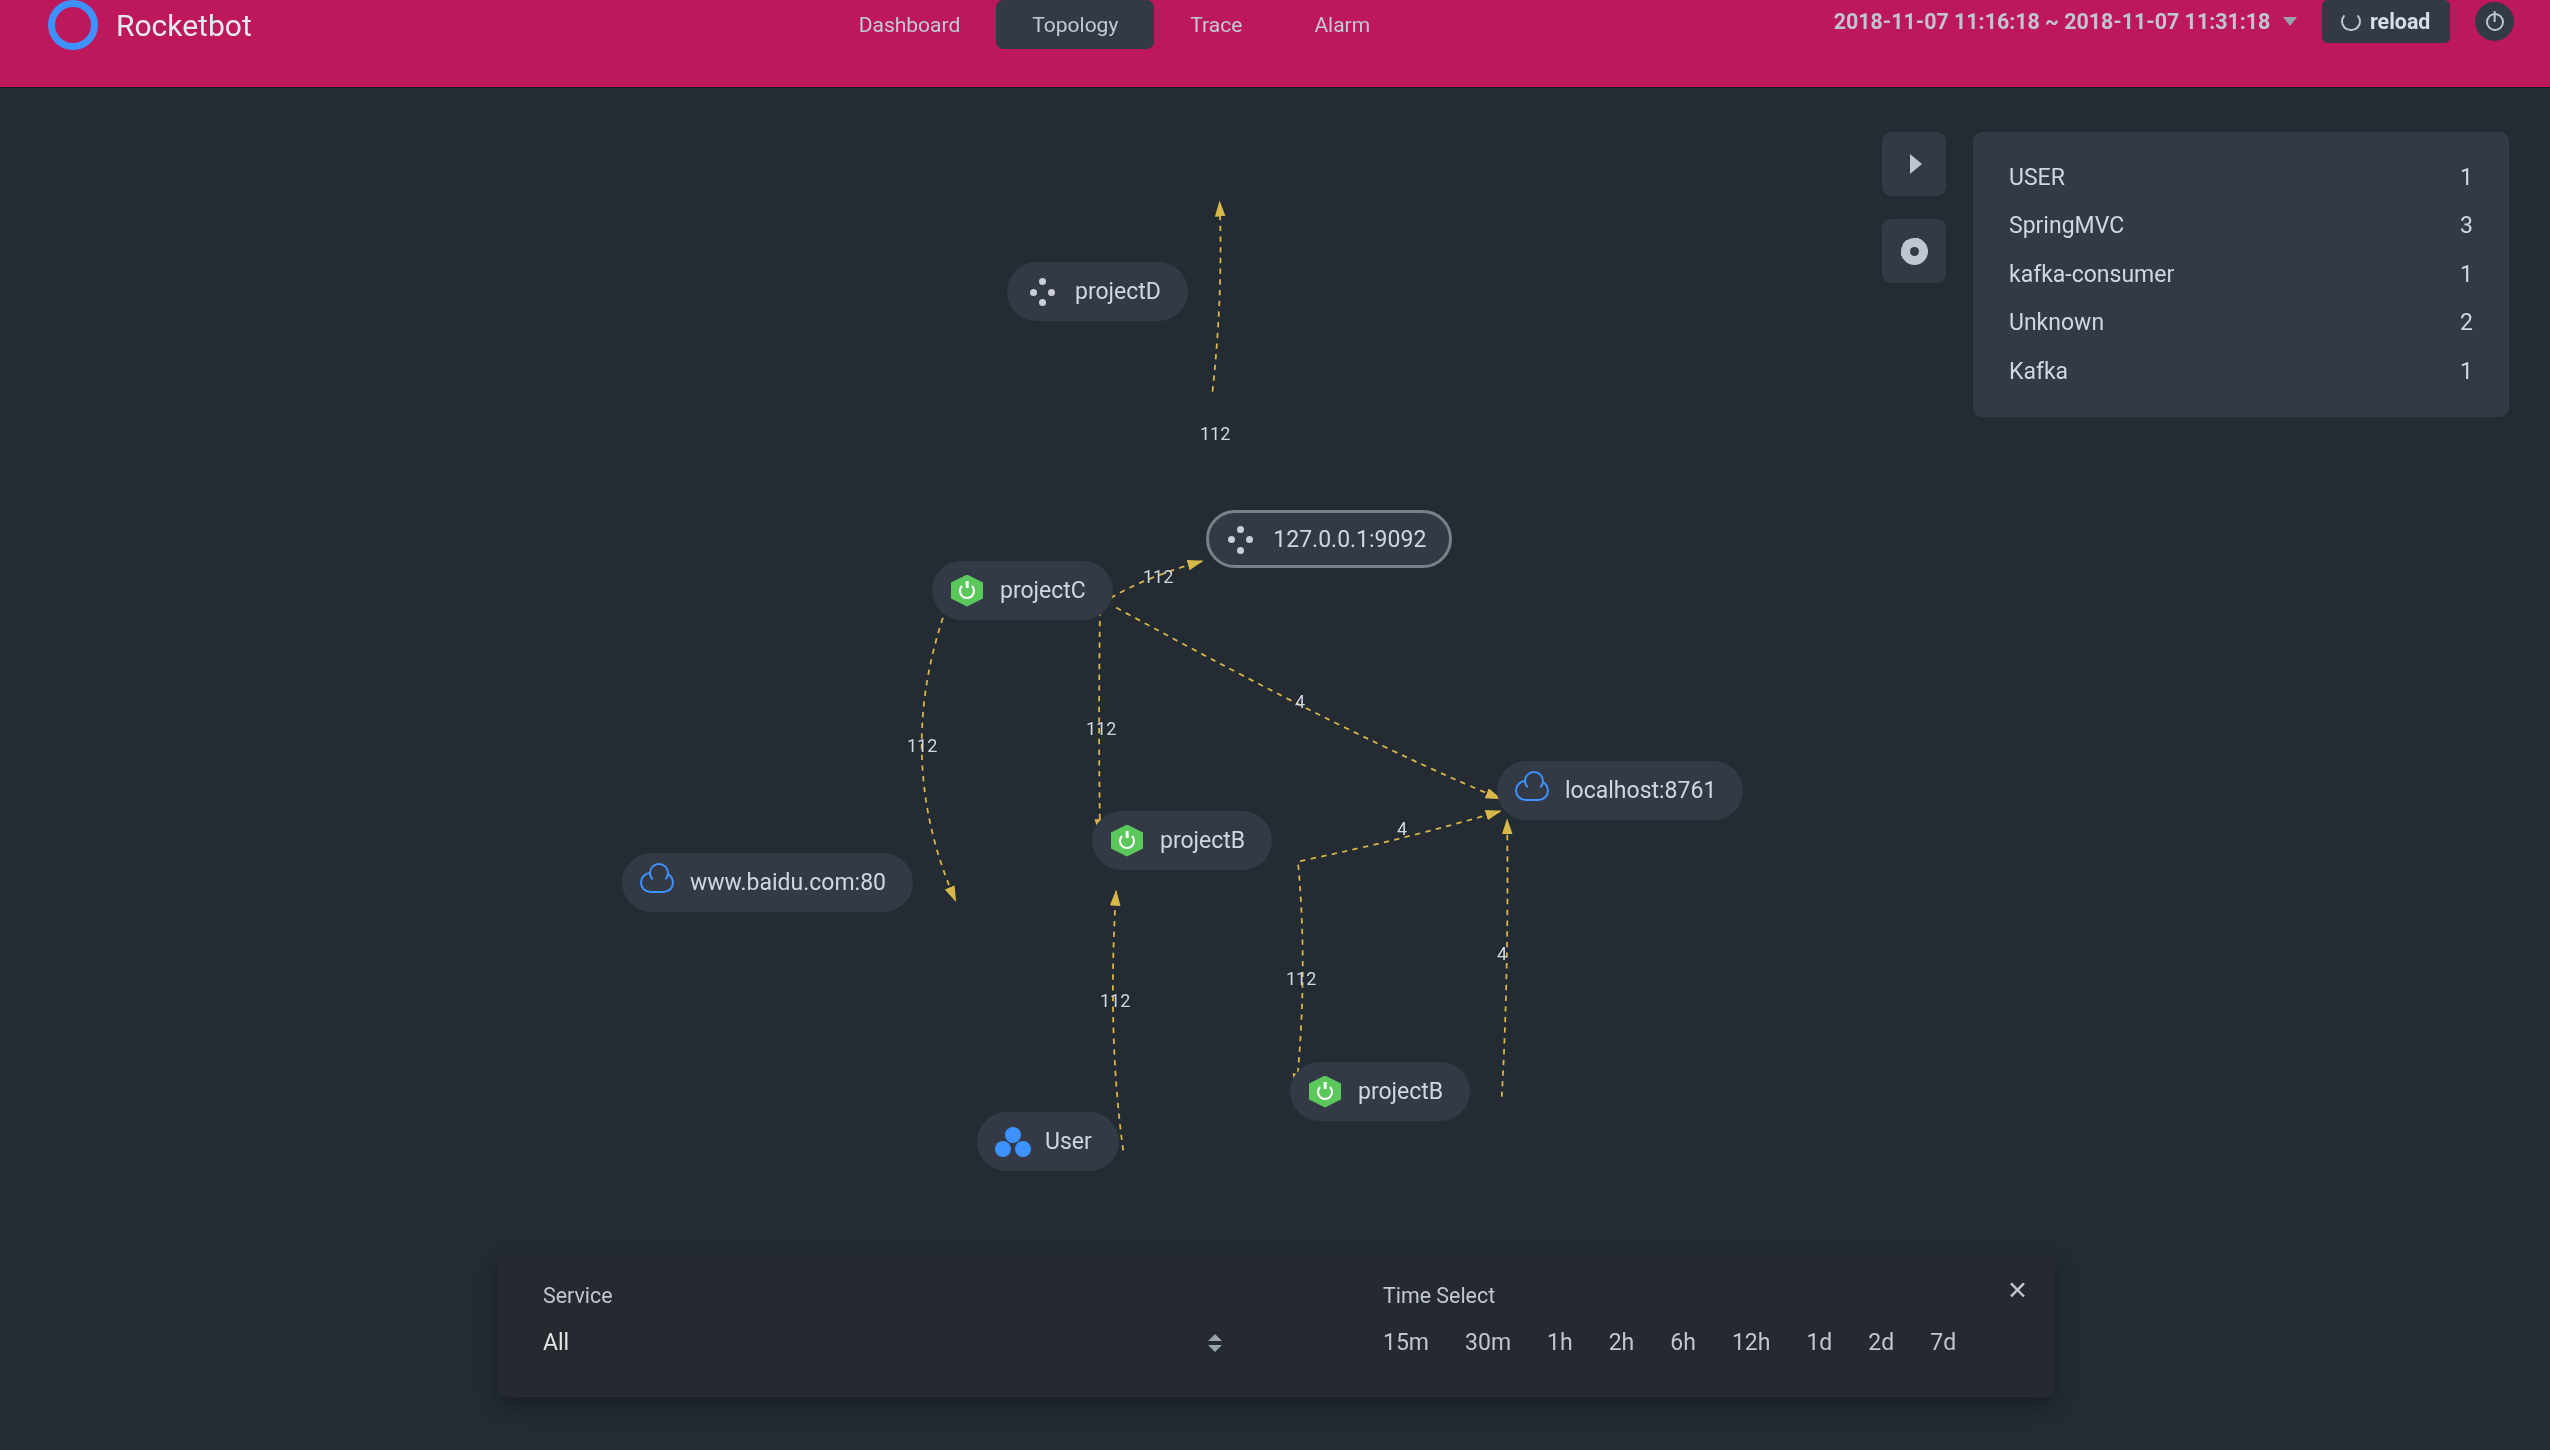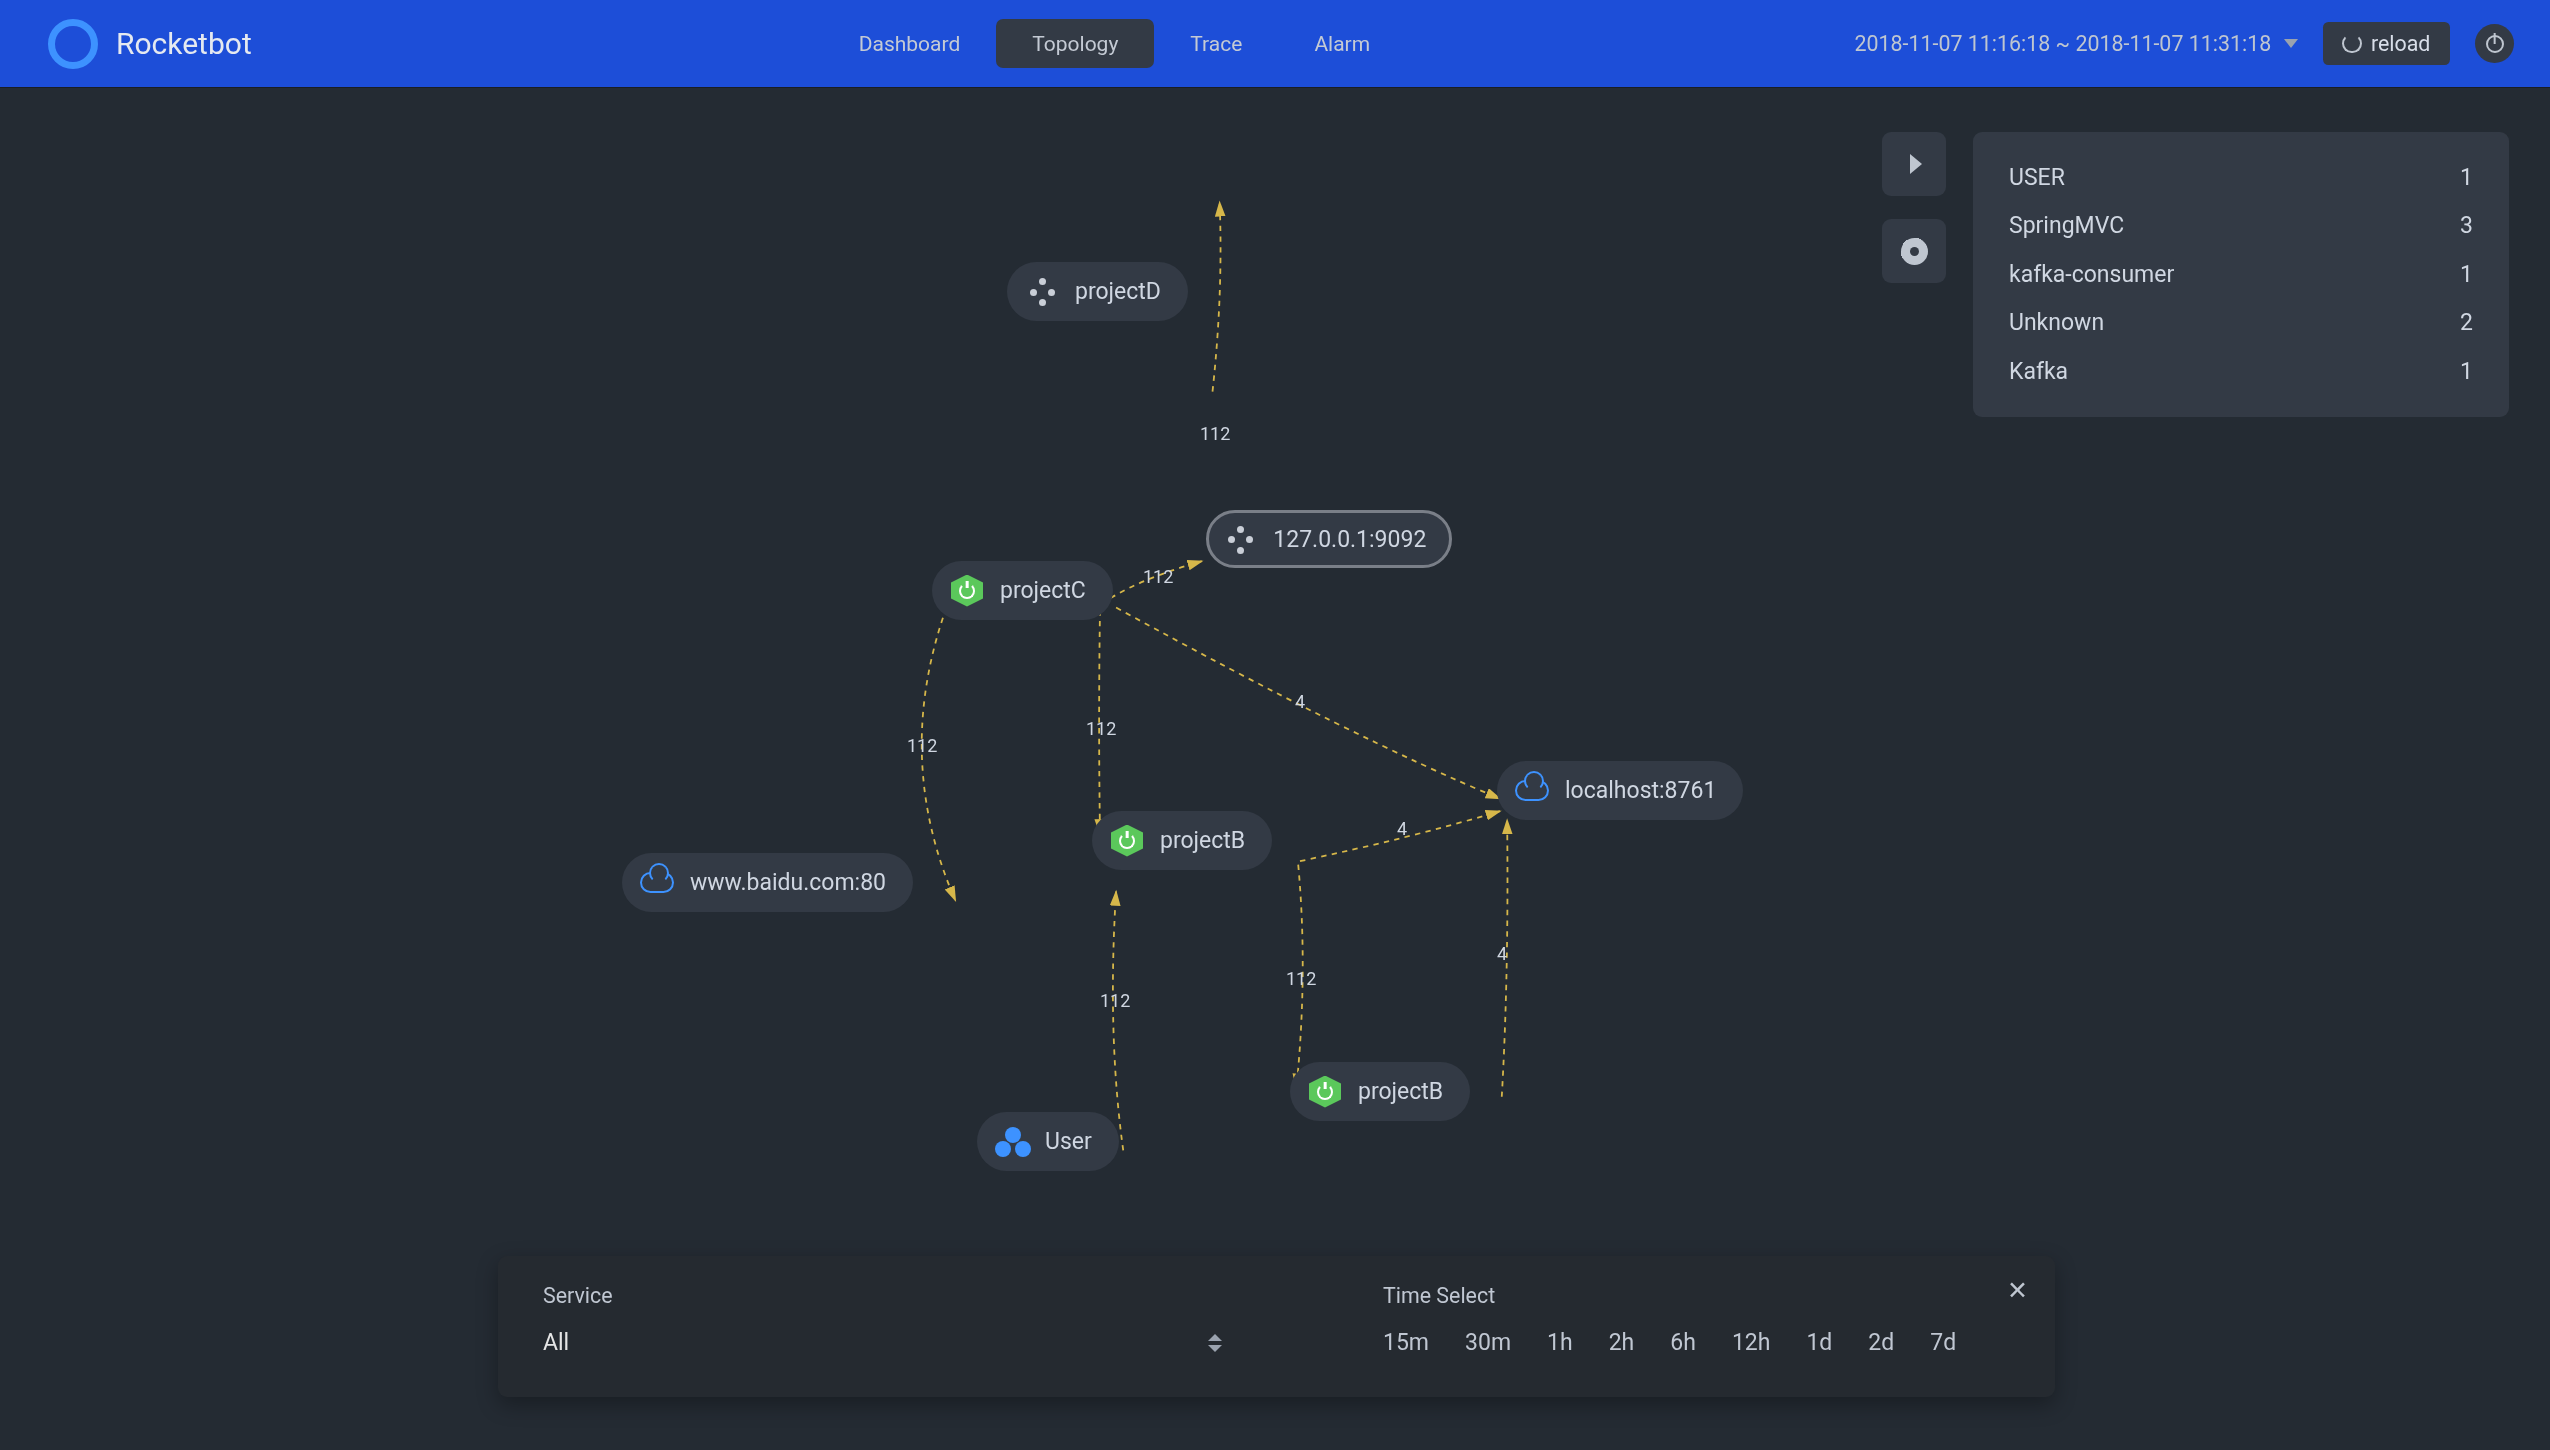--- a/index.html
+++ b/index.html
@@ -7,24 +7,24 @@
       font-family: -apple-system, BlinkMacSystemFont, "Segoe UI", Roboto, sans-serif;
       background: #242b33;
       color: #d8dee9;
       width: 2550px;
       height: 1450px;
       position: relative;
       overflow: hidden;
     }
     .header {
       display: flex;
-      align-items: center;
+      align-items: flex-start;
       height: 88px;
       padding: 0 36px 0 48px;
-      background: #1d4ed8;
+      background: #be185d;
       border-bottom: 0.9px solid #1a1e23;
     }
     .logo-wrap {
       display: flex;
       align-items: center;
       gap: 18px;
     }
     .logo-circle {
       width: 50px; height: 50px;
       border: 7.1px solid #3d92ff;
@@ -48,20 +48,21 @@
       border-radius: 7.1px;
     }
     .nav-item.active {
       background: #333a45;
     }
     .header-right {
       margin-left: auto;
       display: flex;
       align-items: center;
       gap: 25px;
+      font-weight: bold;
     }
     .timerange {
       display: flex;
       align-items: center;
       gap: 12.5px;
       font-size: 21.4px;
       color: #bfc6d0;
     }
     .reload-btn {
       display: flex;

